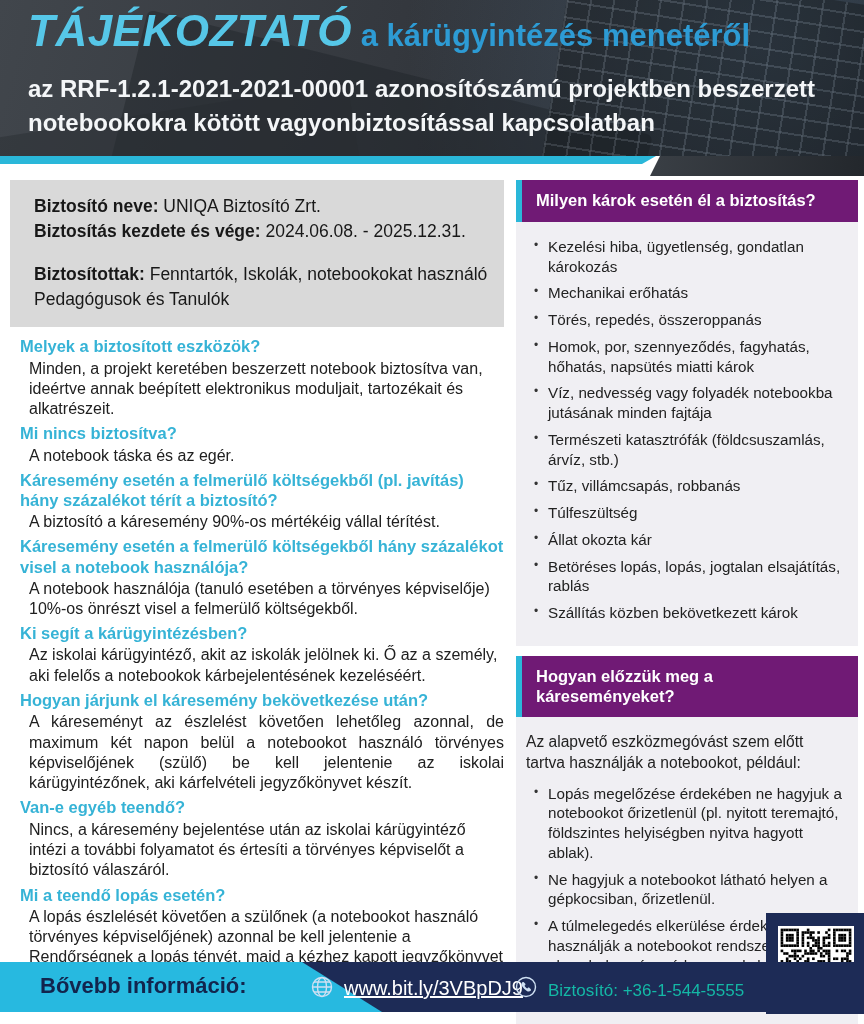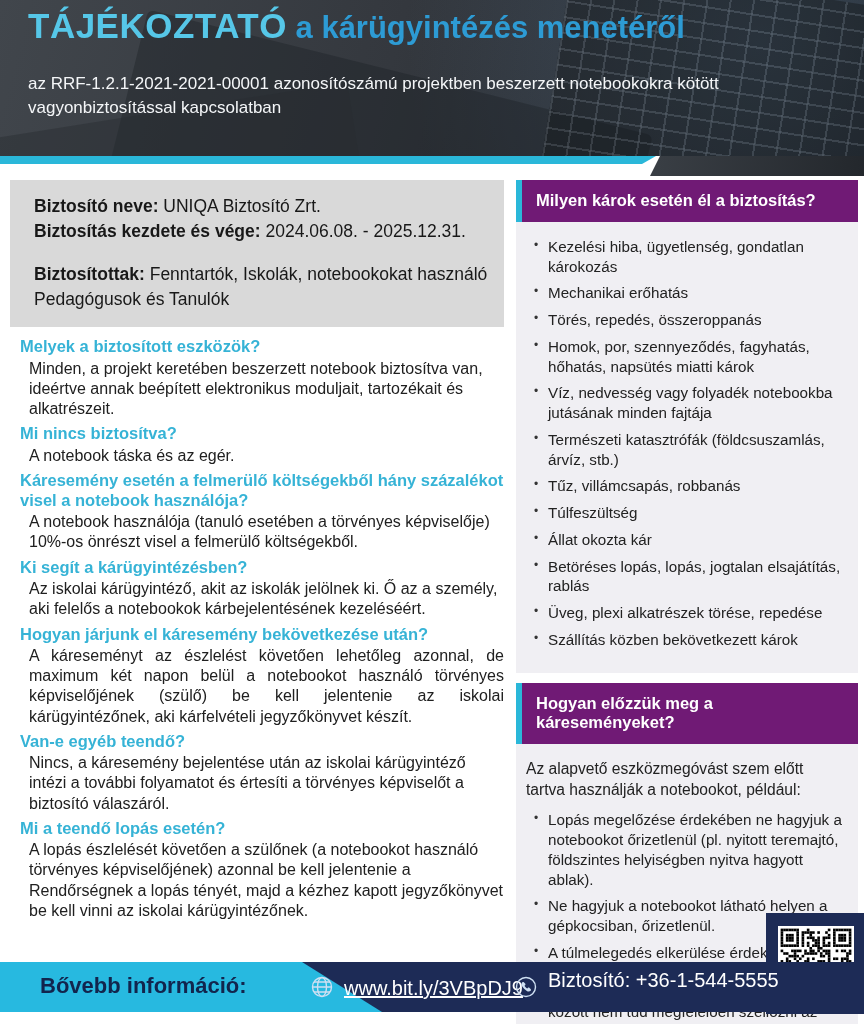--- a/index.html
+++ b/index.html
@@ -20,24 +20,24 @@
     background:#1c2025; transform:rotate(14deg); opacity:.40; border-radius:6px; }
   .hero-shape-b { position:absolute; left:-70px; top:115px; width:430px; height:130px;
     background:#272c31; transform:rotate(-9deg); opacity:.45; }
   .hero-keys { position:absolute; right:-30px; top:-16px; width:340px; height:220px;
     opacity:.42; transform:rotate(9deg);
     background:
       repeating-linear-gradient(0deg, rgba(150,160,170,.45) 0 2px, transparent 2px 16px),
       repeating-linear-gradient(90deg, rgba(150,160,170,.45) 0 2px, transparent 2px 23px),
       #121517; }
   .hero-title { position:absolute; left:28px; top:6px; font-weight:bold; white-space:nowrap; }
-  .hero-title .t1 { font-size:35px; color:#56c7e8; letter-spacing:.5px; }
+  .hero-title .t1 { font-size:44px; color:#56c7e8; letter-spacing:.5px;font-style:italic; }
   .hero-title .t2 { font-size:31px; color:#2d9bd4; }
   .hero-sub { position:absolute; left:28px; top:72px; width:790px;
-    font-size:17px; font-weight:normal; color:#f4f6f8; line-height:1.40; }
+    font-size:24px; font-weight:bold; color:#f4f6f8; line-height:1.40; }
   .divider { position:absolute; left:0; top:156px; width:656px; height:8px;
     background:#2ab7d9; clip-path:polygon(0 0,100% 0,calc(100% - 14px) 100%,0 100%); }
   .hero-ext { position:absolute; left:650px; top:156px; width:214px; height:20px;
     background:linear-gradient(100deg,#3a3f45,#23272c); clip-path:polygon(10px 0,100% 0,100% 100%,0 100%); }
 
   
   .left-col { position:absolute; left:10px; top:180px; width:494px; }
   .policy-box { background:#d9d9d9; padding:14px 14px 16px 24px;
     font-size:17.5px; line-height:1.42; color:#181818; }
   .policy-line .lbl { font-weight:bold; }
@@ -73,21 +73,21 @@
   .footer { position:absolute; left:0; top:962px; width:864px; height:50px; background:#1d2b56; }
   .footer-cyan { position:absolute; left:0; top:0; width:400px; height:50px;
     background:#27b9e0; clip-path:polygon(0 0,302px 0,382px 100%,0 100%); }
   .footer-label { position:absolute; left:40px; top:11px; font-size:22px;
     font-weight:bold; color:#12254d; }
   .footer-icon { position:absolute; top:13px; width:24px; height:24px; }
   .footer-icon.globe { left:310px; }
   .footer-icon.phone { left:514px; }
   .footer-link { position:absolute; left:344px; top:15px; color:#ffffff;
     font-size:20px; text-decoration:underline; cursor:pointer; }
-  .footer-phone { position:absolute; left:548px; top:7px; color:#ffffff; font-size:20px; }
+  .footer-phone { position:absolute; left:548px; top:19px; color:#14b8a6; font-size:17px; }
 </style>
 </head>
 <body>
 
 <div class="hero">
   <div class="hero-shape-a"></div>
   <div class="hero-shape-b"></div>
   <div class="hero-keys"></div>
   <div class="hero-title">
     <span class="t1">TÁJÉKOZTATÓ</span><span class="t2"> a kárügyintézés menetéről</span>
@@ -119,20 +119,24 @@
       <div>
         <div class="faq-q">Melyek a biztosított eszközök?</div>
         <div class="faq-a">Minden, a projekt keretében beszerzett notebook biztosítva van, ideértve annak beépített elektronikus moduljait, tartozékait és alkatrészeit.</div>
       </div>
 
       <div>
         <div class="faq-q">Mi nincs biztosítva?</div>
         <div class="faq-a">A notebook táska és az egér.</div>
       </div>
 
+      <div>
+        <div class="faq-q">Káresemény esetén a felmerülő költségekből (pl. javítás) hány százalékot térít a biztosító?</div>
+        <div class="faq-a">A biztosító a káresemény 90%-os mértékéig vállal térítést.</div>
+      </div>
 
       <div>
         <div class="faq-q">Káresemény esetén a felmerülő költségekből hány százalékot visel a notebook használója?</div>
         <div class="faq-a">A notebook használója (tanuló esetében a törvényes képviselője) 10%-os önrészt visel a felmerülő költségekből.</div>
       </div>
 
       <div>
         <div class="faq-q">Ki segít a kárügyintézésben?</div>
         <div class="faq-a">Az iskolai kárügyintéző, akit az iskolák jelölnek ki. Ő az a személy, aki felelős a notebookok kárbejelentésének kezeléséért.</div>
       </div>
@@ -174,21 +178,20 @@
         <li>Természeti katasztrófák (földcsuszamlás, árvíz, stb.)</li>
 
         <li>Tűz, villámcsapás, robbanás</li>
 
         <li>Túlfeszültség</li>
 
         <li>Állat okozta kár</li>
 
         <li>Betöréses lopás, lopás, jogtalan elsajátítás, rablás</li>
 
-        <li>Üveg, plexi alkatrészek törése, repedése</li>
 
         <li>Szállítás közben bekövetkezett károk</li>
       </ul>
   </div>
 
   <div class="sec-header">Hogyan előzzük meg a káreseményeket?</div>
   <div class="panel">
     <p class="panel-intro">Az alapvető eszközmegóvást szem előtt tartva használják a notebookot, például:</p>
     <ul class="bullets">
 

